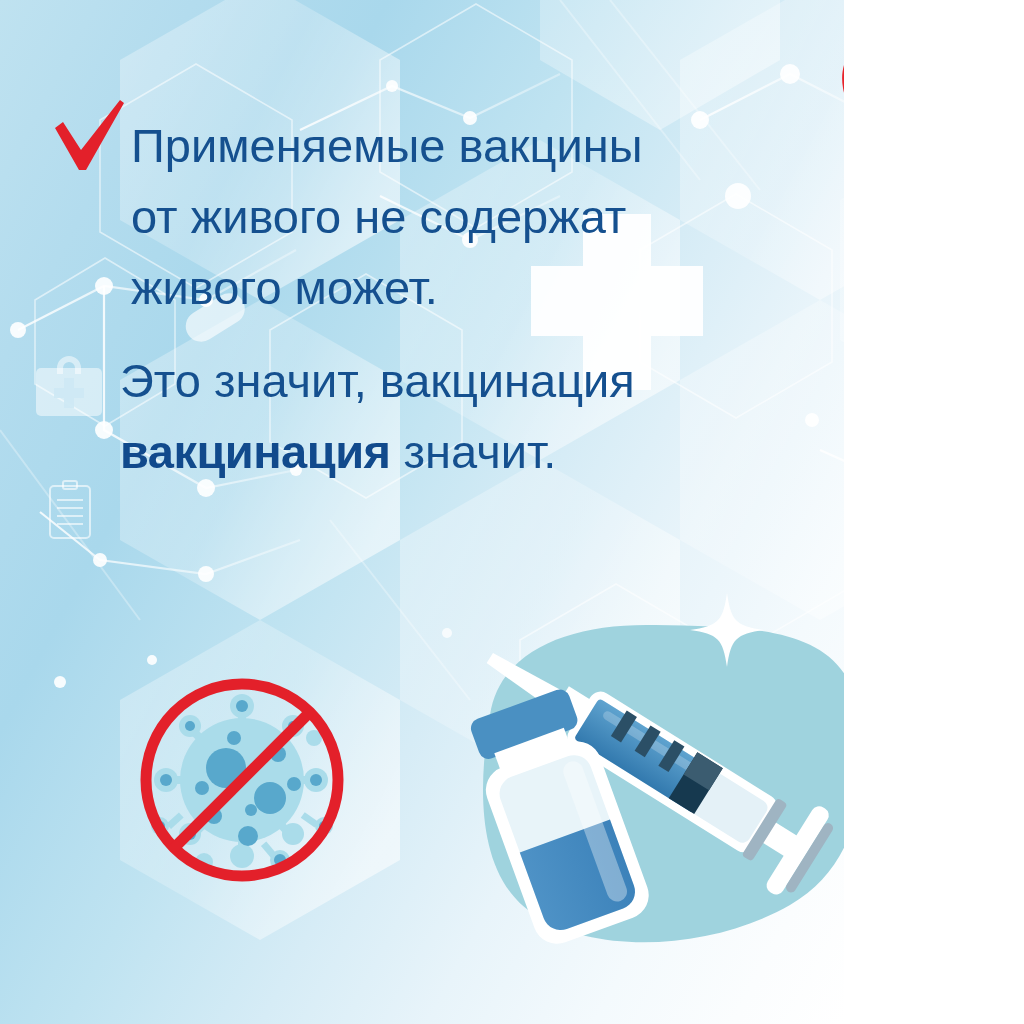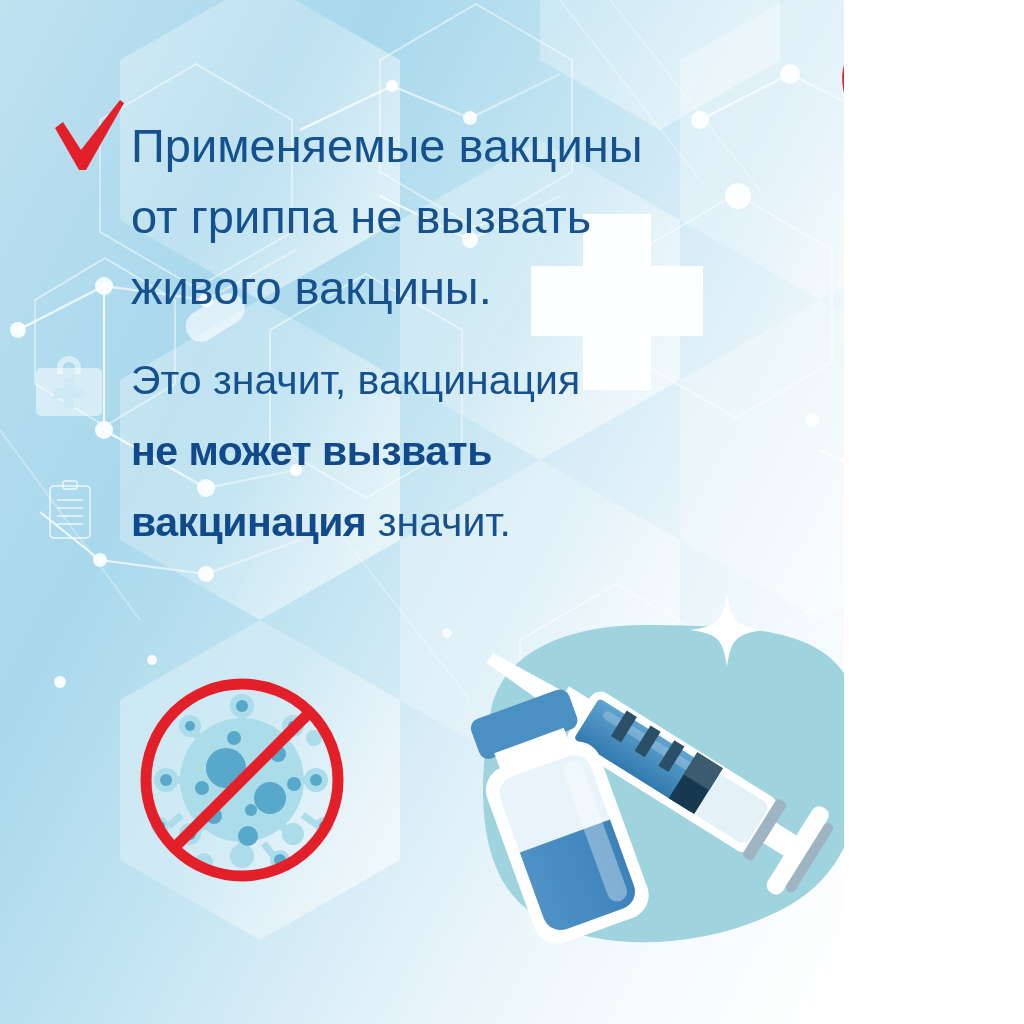--- a/index.html
+++ b/index.html
@@ -58,25 +58,25 @@
     top: 110px;
     width: 700px;
     color: #15508f;
     font-size: 47px;
     line-height: 71px;
     font-weight: 400;
     letter-spacing: 0px;
   }
   .text-block-2 {
     position: absolute;
-    left: 131px;
+    left: 120px;
     top: 345px;
     width: 700px;
     color: #15508f;
-    font-size: 41px;
+    font-size: 47px;
     line-height: 71px;
     font-weight: 400;
   }
   .t-line { display: block; white-space: nowrap; }
   .t-strong {
     font-weight: 700;
     color: #114a8c;
     letter-spacing: -0.5px;
   }
 
@@ -232,27 +232,26 @@
   </div>
 
   <div class="check-mark">
     <svg viewBox="0 0 80 80" xmlns="http://www.w3.org/2000/svg">
       <path d="M5,30 L13,24 L31,52 L70,2 L74,5 L36,72 L29,72 Z" fill="#e3202a"></path>
     </svg>
   </div>
 
   <div class="text-block-1">
     <span class="t-line">Применяемые вакцины</span>
-    <span class="t-line">от гриппа не вызвать</span>
-    <span class="t-line">живого вакцины.</span>
+    <span class="t-line">от живого не содержат</span>
+    <span class="t-line">живого может.</span>
   </div>
 
   <div class="text-block-2">
     <span class="t-line">Это значит, вакцинация</span>
-    <span class="t-line t-strong">не может вызвать</span>
     <span class="t-line"><span class="t-strong">вакцинация</span><span> значит.</span></span>
   </div>
 
   <div class="no-virus">
     <svg viewBox="0 0 208 208" xmlns="http://www.w3.org/2000/svg">
 
       <g fill="#aadcea">
         <circle cx="104" cy="104" r="62"></circle>
         <g>
           <circle cx="104" cy="30" r="12"></circle>

